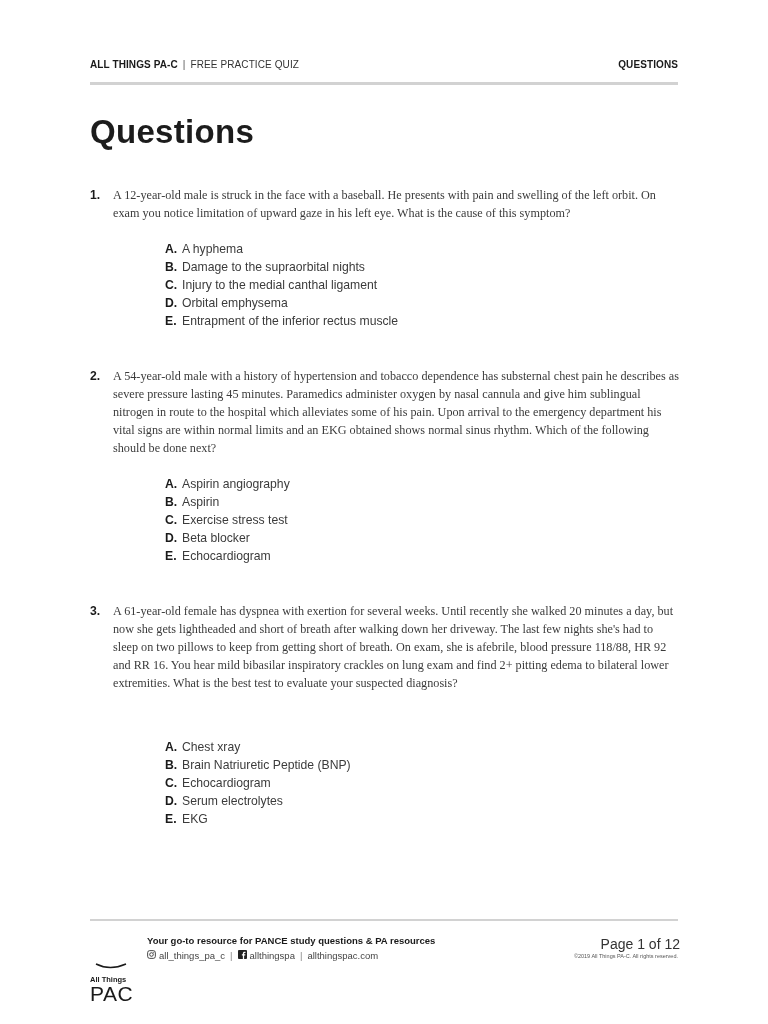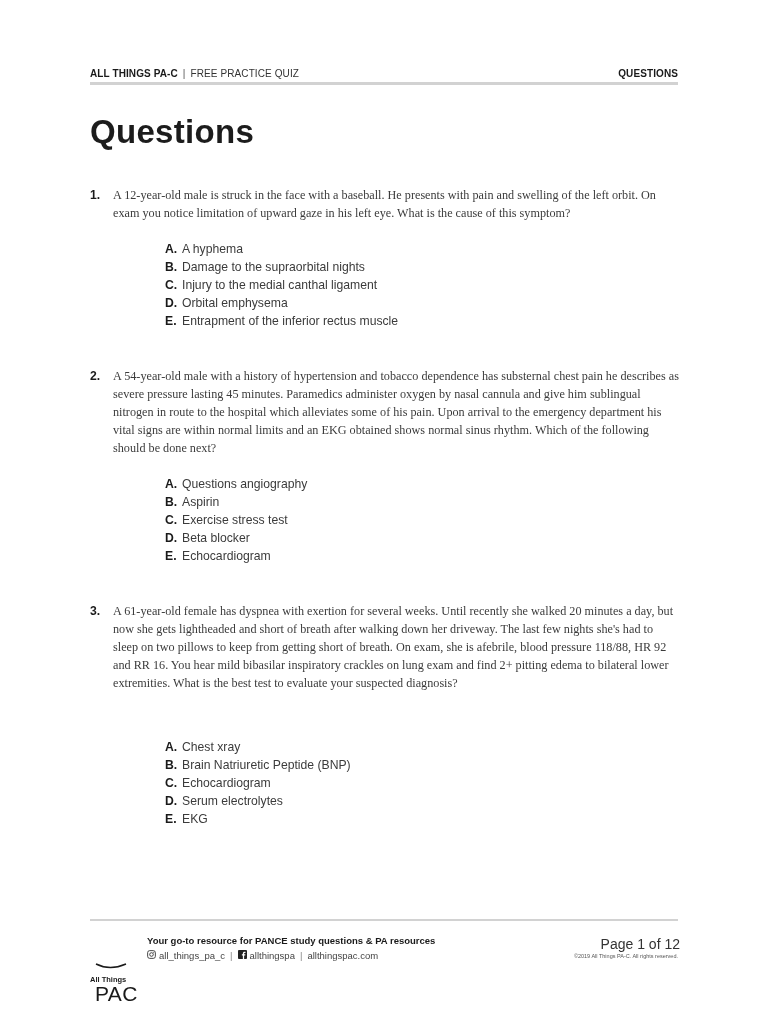--- a/index.html
+++ b/index.html
@@ -1,36 +1,36 @@
 <!DOCTYPE html>
 <html><head>
   <meta charset="utf-8">
   <style>
     html, body { margin: 0; padding: 0; background: #ffffff; }
     body { width: 768px; height: 1024px; position: relative; overflow: hidden;
            font-family: "Liberation Sans", sans-serif; color: #3a3a3a; }
-    .header { position: absolute; left: 90px; top: 68px; width: 588px; height: 14px;
+    .header { position: absolute; left: 90px; top: 59px; width: 588px; height: 14px;
               font-size: 10px; letter-spacing: 0.1px; }
     .header .brand { font-weight: bold; color: #1a1a1a; }
     .header .sep { color: #555; margin: 0 5px; }
     .header .sub { color: #333; }
     .header .section { position: absolute; right: 0; top: 0; font-weight: bold; color: #1a1a1a; }
     .header-rule { position: absolute; left: 90px; top: 82px; width: 588px; height: 3px; background: #d2d2d2; }
     .page-title { position: absolute; left: 90px; top: 113px; margin: 0;
                   font-size: 33px; font-weight: bold; color: #1c1c1c; letter-spacing: 0.3px; }
     .question { position: absolute; left: 90px; width: 590px; font-size: 12.2px; line-height: 18.1px; color: #3b3b3b; }
     .q-num { position: absolute; left: 0; top: 0; font-weight: bold; color: #1a1a1a; }
     .q-text { margin-left: 23px; font-family: Liberation Serif, serif; }
     .options { list-style: none; margin: 0; padding: 0; position: absolute; left: 43px; }
     .options li { line-height: 18.1px; font-size: 12.2px; color: #3b3b3b; white-space: nowrap; margin-left: 32px; }
     .opt-letter { display: inline-block; width: 17px; font-weight: bold; color: #1a1a1a; }
     .footer-rule { position: absolute; left: 90px; top: 919px; width: 588px; height: 2px; background: #d2d2d2; }
     .logo { position: absolute; left: 90px; top: 935px; width: 48px; height: 36px; }
     .logo .small { font-size: 7.5px; font-weight: bold; color: #1a1a1a; display: block; line-height: 9px; margin-top: 40px; }
-    .logo .big { font-size: 21px; color: #1a1a1a; display: block; line-height: 20px; letter-spacing: 0.5px; text-align: right; }
+    .logo .big { font-size: 21px; color: #1a1a1a; display: block; line-height: 20px; letter-spacing: 0.5px; }
     .tagline { position: absolute; left: 147px; top: 935px; font-size: 9.5px; font-weight: bold; color: #1a1a1a; }
     .socials { position: absolute; left: 147px; top: 950px; font-size: 9.5px; color: #444; display: flex; align-items: flex-start; }
     .socials .ico { display: inline-block; width: 9px; height: 9px; margin-right: 3px; }
     .socials .pipe { color: #888; margin: 0 5px; }
     .page-num { position: absolute; right: 88px; top: 936px; font-size: 14px; color: #333; }
     .copyright { position: absolute; right: 90px; top: 953px; font-size: 5.5px; color: #555; }
   </style>
 </head>
 <body>
 
@@ -51,21 +51,21 @@
     <li><span class="opt-letter">C.</span><span>Injury to the medial canthal ligament</span></li>
     <li><span class="opt-letter">D.</span><span>Orbital emphysema</span></li>
     <li><span class="opt-letter">E.</span><span>Entrapment of the inferior rectus muscle</span></li>
   </ul>
 </div>
 
 <div class="question" style="top:367px;">
   <span class="q-num">2.</span>
   <div class="q-text">A 54-year-old male with a history of hypertension and tobacco dependence has substernal chest pain he describes as severe pressure lasting 45 minutes. Paramedics administer oxygen by nasal cannula and give him sublingual nitrogen in route to the hospital which alleviates some of his pain. Upon arrival to the emergency department his vital signs are within normal limits and an EKG obtained shows normal sinus rhythm. Which of the following should be done next?</div>
   <ul class="options" style="top:108px;">
-    <li><span class="opt-letter">A.</span><span>Questions angiography</span></li>
+    <li><span class="opt-letter">A.</span><span>Aspirin angiography</span></li>
     <li><span class="opt-letter">B.</span><span>Aspirin</span></li>
     <li><span class="opt-letter">C.</span><span>Exercise stress test</span></li>
     <li><span class="opt-letter">D.</span><span>Beta blocker</span></li>
     <li><span class="opt-letter">E.</span><span>Echocardiogram</span></li>
   </ul>
 </div>
 
 <div class="question" style="top:602px;">
   <span class="q-num">3.</span>
   <div class="q-text">A 61-year-old female has dyspnea with exertion for several weeks. Until recently she walked 20 minutes a day, but now she gets lightheaded and short of breath after walking down her driveway. The last few nights she's had to sleep on two pillows to keep from getting short of breath.  On exam, she is afebrile, blood pressure 118/88, HR 92 and RR 16. You hear mild bibasilar inspiratory crackles on lung exam and find 2+ pitting edema to bilateral lower extremities. What is the best test to evaluate your suspected diagnosis?</div>

